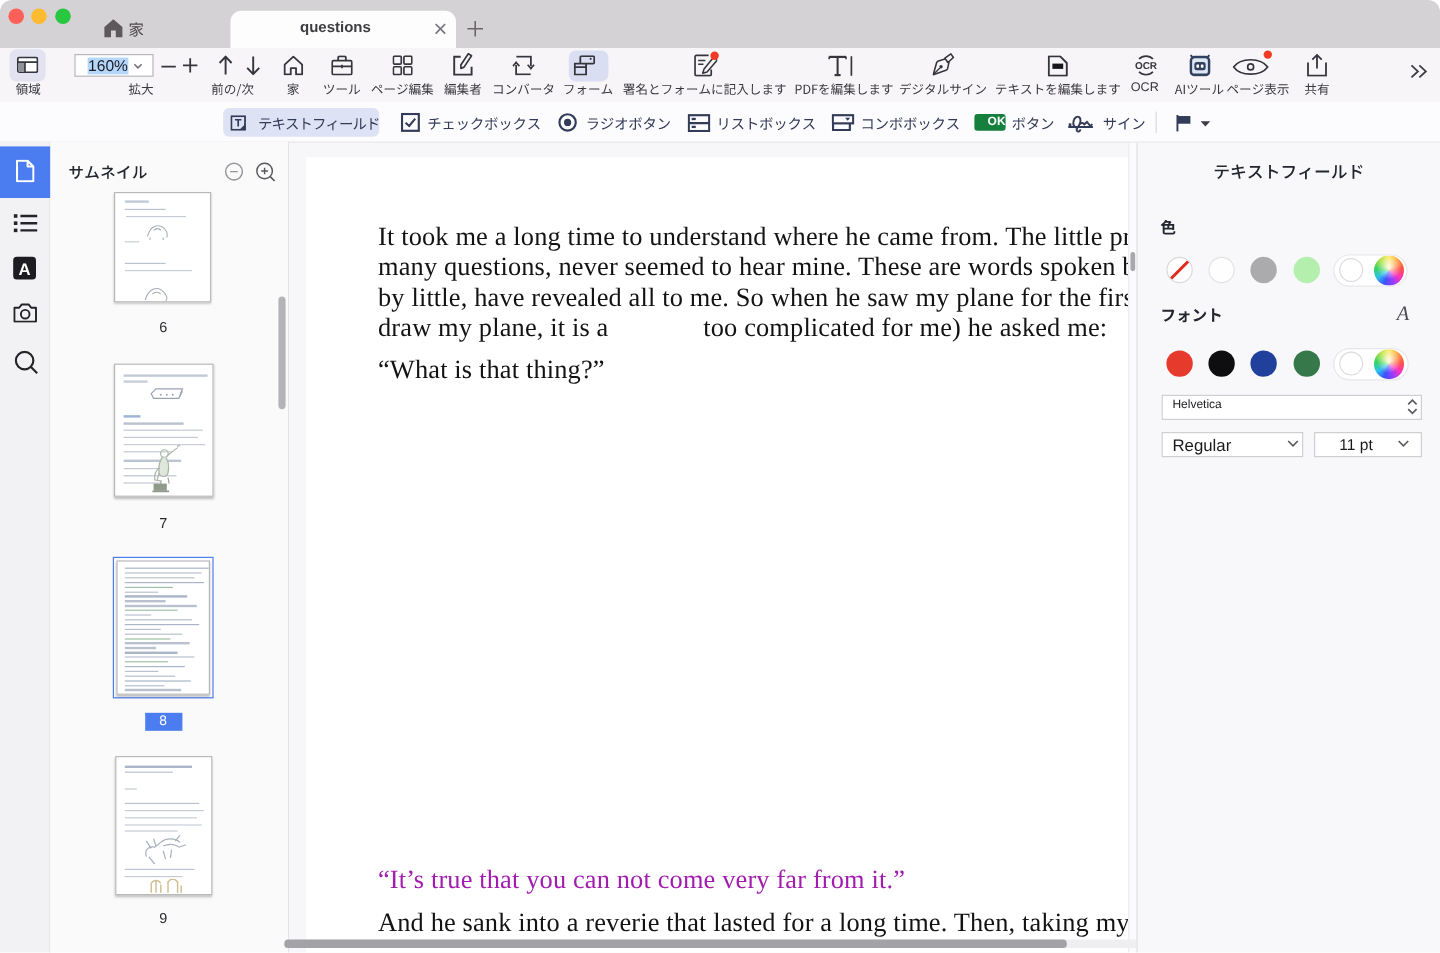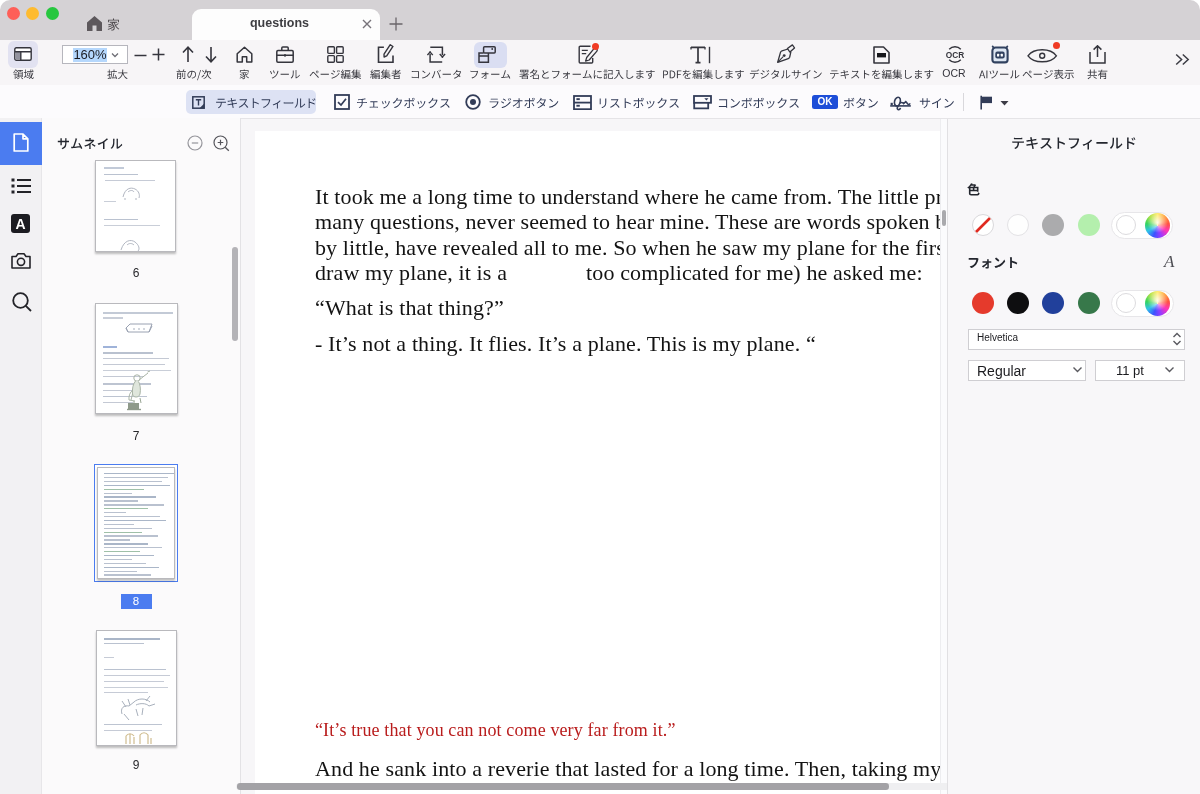--- a/index.html
+++ b/index.html
@@ -211,21 +211,21 @@
       <path d="M9.3 -9.1Q9.3 -8.9 9.3 -8.6Q9.3 -8.4 9.3 -8.1Q9.3 -7.8 9.3 -7.5Q9.3 -7.1 9.3 -6.7Q9.3 -6.3 9.3 -6.1Q9.3 -5.0 9.2 -4.3Q9.1 -3.5 9.0 -3.0Q8.8 -2.5 8.6 -2.1Q8.3 -1.6 8.0 -1.3Q7.6 -0.8 7.1 -0.5Q6.6 -0.1 6.1 0.1Q5.6 0.3 5.2 0.5L4.4 -0.3Q5.2 -0.5 5.9 -0.9Q6.7 -1.3 7.2 -1.9Q7.6 -2.3 7.8 -2.7Q8.0 -3.1 8.1 -3.6Q8.2 -4.0 8.2 -4.7Q8.2 -5.3 8.2 -6.2Q8.2 -6.4 8.2 -6.8Q8.2 -7.1 8.2 -7.5Q8.2 -7.9 8.2 -8.1Q8.2 -8.4 8.2 -8.6Q8.2 -8.9 8.2 -9.1ZM3.7 -9.0Q3.7 -8.8 3.7 -8.6Q3.7 -8.4 3.7 -8.1Q3.7 -8.1 3.7 -7.8Q3.7 -7.5 3.7 -7.1Q3.7 -6.7 3.7 -6.2Q3.7 -5.7 3.7 -5.3Q3.7 -4.9 3.7 -4.6Q3.7 -4.3 3.7 -4.1Q3.7 -3.9 3.7 -3.7Q3.7 -3.4 3.7 -3.2H2.6Q2.7 -3.4 2.7 -3.6Q2.7 -3.9 2.7 -4.1Q2.7 -4.3 2.7 -4.6Q2.7 -4.9 2.7 -5.3Q2.7 -5.7 2.7 -6.2Q2.7 -6.7 2.7 -7.1Q2.7 -7.5 2.7 -7.8Q2.7 -8.1 2.7 -8.1Q2.7 -8.3 2.7 -8.6Q2.7 -8.8 2.7 -9.0Z M21.4 -8.0Q21.4 -8.0 21.3 -7.8Q21.2 -7.6 21.2 -7.5Q20.9 -6.9 20.5 -6.2Q20.2 -5.5 19.7 -4.8Q19.3 -4.1 18.8 -3.5Q18.1 -2.8 17.3 -2.1Q16.5 -1.4 15.6 -0.8Q14.8 -0.2 13.8 0.3L13.0 -0.5Q14.0 -0.9 14.9 -1.5Q15.8 -2.1 16.6 -2.7Q17.4 -3.4 18.0 -4.1Q18.4 -4.6 18.8 -5.2Q19.2 -5.7 19.5 -6.3Q19.8 -7.0 20.0 -7.4Q19.9 -7.4 19.5 -7.4Q19.2 -7.4 18.7 -7.4Q18.2 -7.4 17.6 -7.4Q17.1 -7.4 16.6 -7.4Q16.1 -7.4 15.8 -7.4Q15.4 -7.4 15.3 -7.4Q15.1 -7.4 14.8 -7.4Q14.6 -7.4 14.4 -7.4Q14.2 -7.4 14.1 -7.4V-8.5Q14.2 -8.5 14.4 -8.4Q14.6 -8.4 14.9 -8.4Q15.1 -8.4 15.3 -8.4Q15.4 -8.4 15.8 -8.4Q16.1 -8.4 16.6 -8.4Q17.1 -8.4 17.6 -8.4Q18.2 -8.4 18.6 -8.4Q19.1 -8.4 19.5 -8.4Q19.8 -8.4 19.9 -8.4Q20.2 -8.4 20.5 -8.4Q20.7 -8.5 20.8 -8.5ZM18.9 -4.2Q19.4 -3.8 19.9 -3.3Q20.5 -2.8 21.0 -2.3Q21.5 -1.7 21.9 -1.3Q22.3 -0.8 22.6 -0.4L21.8 0.3Q21.4 -0.2 20.8 -0.9Q20.2 -1.6 19.5 -2.2Q18.9 -2.9 18.2 -3.5Z M27.7 -1.1Q27.7 -1.2 27.7 -1.7Q27.7 -2.2 27.7 -2.9Q27.7 -3.6 27.7 -4.4Q27.7 -5.2 27.7 -5.9Q27.7 -6.7 27.7 -7.2Q27.7 -7.8 27.7 -8.0Q27.7 -8.3 27.7 -8.7Q27.7 -9.0 27.7 -9.3H28.8Q28.8 -9.0 28.8 -8.7Q28.7 -8.3 28.7 -8.0Q28.7 -7.6 28.7 -6.9Q28.7 -6.3 28.7 -5.5Q28.7 -4.8 28.7 -4.1Q28.8 -3.3 28.8 -2.7Q28.8 -2.1 28.8 -1.6Q28.8 -1.2 28.8 -1.1Q28.8 -0.9 28.8 -0.6Q28.8 -0.4 28.8 -0.1Q28.8 0.2 28.8 0.4H27.7Q27.7 0.1 27.7 -0.3Q27.7 -0.7 27.7 -1.1ZM28.5 -6.1Q29.1 -6.0 29.8 -5.7Q30.6 -5.5 31.3 -5.2Q32.0 -4.9 32.7 -4.6Q33.4 -4.4 33.9 -4.1L33.5 -3.1Q32.9 -3.4 32.3 -3.7Q31.6 -3.9 31.0 -4.2Q30.3 -4.5 29.7 -4.7Q29.0 -4.9 28.5 -5.1Z M44.6 -9.5Q44.8 -9.2 45.1 -8.7Q45.4 -8.2 45.5 -7.9L44.9 -7.6Q44.7 -8.0 44.4 -8.4Q44.2 -8.9 43.9 -9.2ZM46.0 -9.8Q46.2 -9.6 46.3 -9.3Q46.5 -9.0 46.7 -8.7Q46.9 -8.5 47.0 -8.2L46.3 -7.9Q46.1 -8.3 45.9 -8.8Q45.6 -9.2 45.4 -9.6ZM42.1 -9.2Q42.0 -9.2 42.0 -9.0Q42.0 -8.9 42.0 -8.7Q42.0 -8.5 42.0 -8.4Q42.0 -8.1 42.0 -7.7Q42.0 -7.3 42.0 -6.9Q42.0 -6.5 42.0 -6.2Q42.0 -5.9 42.0 -5.5Q42.0 -5.0 42.0 -4.4Q42.0 -3.9 42.0 -3.3Q42.0 -2.7 42.0 -2.1Q42.0 -1.5 42.0 -1.1Q42.0 -0.7 42.0 -0.4Q42.0 0.0 41.7 0.3Q41.5 0.5 40.9 0.5Q40.7 0.5 40.4 0.5Q40.1 0.5 39.8 0.5Q39.5 0.4 39.2 0.4L39.2 -0.5Q39.6 -0.5 39.9 -0.4Q40.3 -0.4 40.5 -0.4Q40.8 -0.4 40.9 -0.5Q41.0 -0.6 41.0 -0.8Q41.0 -1.0 41.0 -1.4Q41.0 -1.8 41.0 -2.4Q41.0 -2.9 41.0 -3.5Q41.0 -4.1 41.0 -4.7Q41.0 -5.2 41.0 -5.6Q41.0 -6.0 41.0 -6.2Q41.0 -6.4 41.0 -6.8Q41.0 -7.2 41.0 -7.6Q41.0 -8.1 41.0 -8.4Q41.0 -8.6 41.0 -8.9Q41.0 -9.1 40.9 -9.2ZM36.7 -7.2Q36.9 -7.2 37.1 -7.2Q37.4 -7.2 37.7 -7.2Q37.8 -7.2 38.3 -7.2Q38.7 -7.2 39.3 -7.2Q40.0 -7.2 40.7 -7.2Q41.4 -7.2 42.1 -7.2Q42.9 -7.2 43.5 -7.2Q44.1 -7.2 44.6 -7.2Q45.0 -7.2 45.1 -7.2Q45.4 -7.2 45.6 -7.2Q45.9 -7.2 46.1 -7.2V-6.2Q45.9 -6.2 45.6 -6.2Q45.4 -6.3 45.2 -6.3Q45.0 -6.3 44.6 -6.3Q44.1 -6.3 43.5 -6.3Q42.9 -6.3 42.2 -6.3Q41.4 -6.3 40.7 -6.3Q40.0 -6.3 39.4 -6.3Q38.7 -6.3 38.3 -6.3Q37.8 -6.3 37.7 -6.3Q37.4 -6.3 37.2 -6.2Q36.9 -6.2 36.7 -6.2ZM39.4 -4.4Q39.2 -4.0 38.9 -3.6Q38.7 -3.1 38.3 -2.6Q38.0 -2.2 37.7 -1.8Q37.4 -1.4 37.1 -1.1L36.3 -1.7Q36.6 -1.9 36.9 -2.3Q37.2 -2.7 37.5 -3.2Q37.9 -3.6 38.1 -4.0Q38.4 -4.4 38.6 -4.8ZM44.4 -4.8Q44.7 -4.5 45.0 -4.1Q45.2 -3.7 45.5 -3.3Q45.8 -2.8 46.1 -2.4Q46.3 -2.0 46.5 -1.7L45.6 -1.2Q45.4 -1.5 45.2 -2.0Q45.0 -2.4 44.7 -2.8Q44.4 -3.3 44.1 -3.7Q43.8 -4.1 43.6 -4.4Z M53.2 -6.9Q53.3 -6.7 53.4 -6.4Q53.5 -6.0 53.7 -5.6Q53.8 -5.2 54.0 -4.9Q54.1 -4.5 54.1 -4.3L53.3 -4.0Q53.2 -4.2 53.1 -4.6Q53.0 -4.9 52.8 -5.3Q52.7 -5.7 52.5 -6.1Q52.4 -6.4 52.3 -6.6ZM57.5 -6.2Q57.5 -6.1 57.4 -5.9Q57.4 -5.8 57.4 -5.6Q57.1 -4.7 56.7 -3.7Q56.3 -2.8 55.7 -2.0Q54.8 -0.9 53.8 -0.2Q52.8 0.5 51.7 0.9L51.0 0.1Q51.6 -0.1 52.4 -0.5Q53.1 -0.8 53.7 -1.3Q54.4 -1.8 54.9 -2.5Q55.3 -3.0 55.6 -3.6Q56.0 -4.3 56.2 -5.1Q56.4 -5.8 56.5 -6.6ZM50.4 -6.3Q50.5 -6.1 50.7 -5.8Q50.8 -5.4 51.0 -5.0Q51.1 -4.6 51.3 -4.2Q51.4 -3.8 51.5 -3.6L50.6 -3.3Q50.5 -3.5 50.4 -3.9Q50.2 -4.3 50.1 -4.7Q49.9 -5.1 49.8 -5.5Q49.6 -5.8 49.5 -6.0Z M69.7 -7.5Q69.6 -7.4 69.6 -7.2Q69.5 -7.0 69.4 -6.9Q69.3 -6.3 69.0 -5.6Q68.7 -4.8 68.3 -4.1Q67.8 -3.4 67.3 -2.7Q66.5 -1.7 65.4 -0.9Q64.2 -0.1 62.5 0.5L61.7 -0.3Q62.8 -0.6 63.6 -1.0Q64.5 -1.5 65.2 -2.1Q65.9 -2.6 66.5 -3.3Q66.9 -3.8 67.3 -4.5Q67.7 -5.1 68.0 -5.8Q68.2 -6.5 68.4 -7.0H63.9L64.3 -7.9Q64.4 -7.9 64.8 -7.9Q65.2 -7.9 65.7 -7.9Q66.3 -7.9 66.8 -7.9Q67.3 -7.9 67.6 -7.9Q68.0 -7.9 68.1 -7.9Q68.4 -7.9 68.6 -7.9Q68.8 -7.9 68.9 -8.0ZM65.7 -9.3Q65.5 -9.1 65.4 -8.8Q65.3 -8.5 65.2 -8.4Q64.8 -7.7 64.3 -7.0Q63.7 -6.2 63.0 -5.4Q62.2 -4.7 61.3 -4.1L60.4 -4.7Q61.2 -5.1 61.8 -5.7Q62.4 -6.2 62.9 -6.8Q63.4 -7.3 63.7 -7.8Q64.0 -8.3 64.2 -8.7Q64.3 -8.9 64.4 -9.2Q64.5 -9.5 64.6 -9.7Z M80.7 -8.0Q80.6 -8.0 80.6 -7.8Q80.5 -7.6 80.4 -7.5Q80.2 -6.9 79.8 -6.2Q79.4 -5.5 79.0 -4.8Q78.5 -4.1 78.0 -3.5Q77.3 -2.8 76.6 -2.1Q75.8 -1.4 74.9 -0.8Q74.0 -0.2 73.1 0.3L72.3 -0.5Q73.3 -0.9 74.2 -1.5Q75.1 -2.1 75.8 -2.7Q76.6 -3.4 77.2 -4.1Q77.7 -4.6 78.1 -5.2Q78.5 -5.7 78.8 -6.3Q79.1 -7.0 79.2 -7.4Q79.1 -7.4 78.8 -7.4Q78.4 -7.4 77.9 -7.4Q77.4 -7.4 76.9 -7.4Q76.4 -7.4 75.9 -7.4Q75.4 -7.4 75.0 -7.4Q74.7 -7.4 74.6 -7.4Q74.3 -7.4 74.1 -7.4Q73.8 -7.4 73.6 -7.4Q73.4 -7.4 73.3 -7.4V-8.5Q73.4 -8.5 73.7 -8.4Q73.9 -8.4 74.1 -8.4Q74.4 -8.4 74.6 -8.4Q74.7 -8.4 75.0 -8.4Q75.4 -8.4 75.9 -8.4Q76.4 -8.4 76.9 -8.4Q77.4 -8.4 77.9 -8.4Q78.4 -8.4 78.7 -8.4Q79.1 -8.4 79.2 -8.4Q79.5 -8.4 79.7 -8.4Q80.0 -8.5 80.1 -8.5ZM78.2 -4.2Q78.7 -3.8 79.2 -3.3Q79.7 -2.8 80.2 -2.3Q80.7 -1.7 81.1 -1.3Q81.6 -0.8 81.9 -0.4L81.1 0.3Q80.6 -0.2 80.0 -0.9Q79.4 -1.6 78.8 -2.2Q78.1 -2.9 77.5 -3.5Z" transform="translate(0,10.56)" fill="#323c58"></path>
     </svg>
 <svg class="abs" style="left:693px;top:95px" width="19" height="15" viewBox="0 0 19 15">
       <rect x="1" y="1" width="17" height="6.8" fill="none" stroke="#323c58" stroke-width="1.8"></rect>
       <path d="M15.2 7.8 V13.3 H1.2 V7.8" fill="none" stroke="#323c58" stroke-width="1.8"></path>
       <path d="M11.3 3.2 L15.5 3.2 L13.4 5.6 Z" fill="#323c58"></path>
     </svg>
 <svg style="position:absolute;left:717.0px;top:96.5px;overflow:visible" width="84" height="17" viewBox="0 0 84 17">
       <path d="M2.1 -8.2Q2.4 -8.2 2.7 -8.2Q3.1 -8.2 3.4 -8.2H9.3Q9.5 -8.2 9.8 -8.2Q10.0 -8.2 10.2 -8.2Q10.2 -8.0 10.2 -7.7Q10.1 -7.5 10.1 -7.3V-1.1Q10.1 -0.7 10.2 -0.4Q10.2 -0.0 10.2 0.1H9.1Q9.1 -0.0 9.1 -0.3Q9.1 -0.6 9.1 -1.0V-7.2H3.4Q3.0 -7.2 2.7 -7.2Q2.3 -7.2 2.1 -7.2ZM1.9 -1.6Q2.1 -1.6 2.5 -1.6Q2.9 -1.5 3.2 -1.5H9.7V-0.6H3.3Q2.9 -0.6 2.5 -0.5Q2.2 -0.5 1.9 -0.5Z M14.6 -8.8Q14.9 -8.6 15.3 -8.3Q15.7 -7.9 16.2 -7.6Q16.6 -7.2 17.0 -6.9Q17.4 -6.6 17.6 -6.3L16.9 -5.6Q16.7 -5.8 16.3 -6.1Q15.9 -6.5 15.5 -6.8Q15.1 -7.2 14.6 -7.5Q14.2 -7.8 13.9 -8.1ZM13.5 -0.8Q14.6 -0.9 15.5 -1.2Q16.3 -1.5 17.1 -1.8Q17.8 -2.2 18.3 -2.5Q19.3 -3.1 20.0 -3.8Q20.8 -4.6 21.4 -5.4Q22.0 -6.2 22.3 -6.9L22.9 -5.9Q22.5 -5.2 21.9 -4.4Q21.3 -3.6 20.6 -2.9Q19.8 -2.2 18.9 -1.6Q18.3 -1.3 17.6 -0.9Q16.9 -0.5 16.0 -0.2Q15.2 0.0 14.2 0.2Z M32.7 -9.5Q32.9 -9.2 33.2 -8.7Q33.5 -8.2 33.7 -7.9L33.0 -7.6Q32.9 -8.0 32.6 -8.4Q32.3 -8.9 32.1 -9.2ZM34.1 -9.8Q34.3 -9.6 34.5 -9.3Q34.7 -9.0 34.8 -8.7Q35.0 -8.5 35.1 -8.2L34.5 -7.9Q34.3 -8.3 34.0 -8.8Q33.8 -9.2 33.5 -9.6ZM30.2 -9.2Q30.2 -9.2 30.2 -9.0Q30.2 -8.9 30.1 -8.7Q30.1 -8.5 30.1 -8.4Q30.1 -8.1 30.1 -7.7Q30.1 -7.3 30.1 -6.9Q30.1 -6.5 30.1 -6.2Q30.1 -5.9 30.1 -5.5Q30.1 -5.0 30.1 -4.4Q30.1 -3.9 30.1 -3.3Q30.1 -2.7 30.1 -2.1Q30.1 -1.5 30.1 -1.1Q30.1 -0.7 30.1 -0.4Q30.1 0.0 29.9 0.3Q29.6 0.5 29.1 0.5Q28.8 0.5 28.5 0.5Q28.2 0.5 27.9 0.5Q27.6 0.4 27.4 0.4L27.3 -0.5Q27.7 -0.5 28.1 -0.4Q28.5 -0.4 28.7 -0.4Q28.9 -0.4 29.0 -0.5Q29.2 -0.6 29.2 -0.8Q29.2 -1.0 29.2 -1.4Q29.2 -1.8 29.2 -2.4Q29.2 -2.9 29.2 -3.5Q29.2 -4.1 29.2 -4.7Q29.2 -5.2 29.2 -5.6Q29.2 -6.0 29.2 -6.2Q29.2 -6.4 29.2 -6.8Q29.2 -7.2 29.2 -7.6Q29.2 -8.1 29.2 -8.4Q29.2 -8.6 29.1 -8.9Q29.1 -9.1 29.1 -9.2ZM24.8 -7.2Q25.1 -7.2 25.3 -7.2Q25.5 -7.2 25.8 -7.2Q26.0 -7.2 26.4 -7.2Q26.9 -7.2 27.5 -7.2Q28.1 -7.2 28.8 -7.2Q29.6 -7.2 30.3 -7.2Q31.0 -7.2 31.6 -7.2Q32.3 -7.2 32.7 -7.2Q33.1 -7.2 33.3 -7.2Q33.5 -7.2 33.8 -7.2Q34.1 -7.2 34.3 -7.2V-6.2Q34.0 -6.2 33.8 -6.2Q33.5 -6.3 33.3 -6.3Q33.2 -6.3 32.7 -6.3Q32.3 -6.3 31.7 -6.3Q31.0 -6.3 30.3 -6.3Q29.6 -6.3 28.9 -6.3Q28.1 -6.3 27.5 -6.3Q26.9 -6.3 26.4 -6.3Q26.0 -6.3 25.8 -6.3Q25.6 -6.3 25.3 -6.2Q25.0 -6.2 24.8 -6.2ZM27.6 -4.4Q27.4 -4.0 27.1 -3.6Q26.8 -3.1 26.5 -2.6Q26.1 -2.2 25.8 -1.8Q25.5 -1.4 25.3 -1.1L24.4 -1.7Q24.7 -1.9 25.1 -2.3Q25.4 -2.7 25.7 -3.2Q26.0 -3.6 26.3 -4.0Q26.5 -4.4 26.7 -4.8ZM32.6 -4.8Q32.8 -4.5 33.1 -4.1Q33.4 -3.7 33.7 -3.3Q34.0 -2.8 34.2 -2.4Q34.5 -2.0 34.7 -1.7L33.8 -1.2Q33.6 -1.5 33.3 -2.0Q33.1 -2.4 32.8 -2.8Q32.6 -3.3 32.3 -3.7Q32.0 -4.1 31.8 -4.4Z M44.6 -9.5Q44.8 -9.2 45.1 -8.7Q45.4 -8.2 45.5 -7.9L44.9 -7.6Q44.7 -8.0 44.4 -8.4Q44.2 -8.9 43.9 -9.2ZM46.0 -9.8Q46.2 -9.6 46.3 -9.3Q46.5 -9.0 46.7 -8.7Q46.9 -8.5 47.0 -8.2L46.3 -7.9Q46.1 -8.3 45.9 -8.8Q45.6 -9.2 45.4 -9.6ZM42.1 -9.2Q42.0 -9.2 42.0 -9.0Q42.0 -8.9 42.0 -8.7Q42.0 -8.5 42.0 -8.4Q42.0 -8.1 42.0 -7.7Q42.0 -7.3 42.0 -6.9Q42.0 -6.5 42.0 -6.2Q42.0 -5.9 42.0 -5.5Q42.0 -5.0 42.0 -4.4Q42.0 -3.9 42.0 -3.3Q42.0 -2.7 42.0 -2.1Q42.0 -1.5 42.0 -1.1Q42.0 -0.7 42.0 -0.4Q42.0 0.0 41.7 0.3Q41.5 0.5 40.9 0.5Q40.7 0.5 40.4 0.5Q40.1 0.5 39.8 0.5Q39.5 0.4 39.2 0.4L39.2 -0.5Q39.6 -0.5 39.9 -0.4Q40.3 -0.4 40.5 -0.4Q40.8 -0.4 40.9 -0.5Q41.0 -0.6 41.0 -0.8Q41.0 -1.0 41.0 -1.4Q41.0 -1.8 41.0 -2.4Q41.0 -2.9 41.0 -3.5Q41.0 -4.1 41.0 -4.7Q41.0 -5.2 41.0 -5.6Q41.0 -6.0 41.0 -6.2Q41.0 -6.4 41.0 -6.8Q41.0 -7.2 41.0 -7.6Q41.0 -8.1 41.0 -8.4Q41.0 -8.6 41.0 -8.9Q41.0 -9.1 40.9 -9.2ZM36.7 -7.2Q36.9 -7.2 37.1 -7.2Q37.4 -7.2 37.7 -7.2Q37.8 -7.2 38.3 -7.2Q38.7 -7.2 39.3 -7.2Q40.0 -7.2 40.7 -7.2Q41.4 -7.2 42.1 -7.2Q42.9 -7.2 43.5 -7.2Q44.1 -7.2 44.6 -7.2Q45.0 -7.2 45.1 -7.2Q45.4 -7.2 45.6 -7.2Q45.9 -7.2 46.1 -7.2V-6.2Q45.9 -6.2 45.6 -6.2Q45.4 -6.3 45.2 -6.3Q45.0 -6.3 44.6 -6.3Q44.1 -6.3 43.5 -6.3Q42.9 -6.3 42.2 -6.3Q41.4 -6.3 40.7 -6.3Q40.0 -6.3 39.4 -6.3Q38.7 -6.3 38.3 -6.3Q37.8 -6.3 37.7 -6.3Q37.4 -6.3 37.2 -6.2Q36.9 -6.2 36.7 -6.2ZM39.4 -4.4Q39.2 -4.0 38.9 -3.6Q38.7 -3.1 38.3 -2.6Q38.0 -2.2 37.7 -1.8Q37.4 -1.4 37.1 -1.1L36.3 -1.7Q36.6 -1.9 36.9 -2.3Q37.2 -2.7 37.5 -3.2Q37.9 -3.6 38.1 -4.0Q38.4 -4.4 38.6 -4.8ZM44.4 -4.8Q44.7 -4.5 45.0 -4.1Q45.2 -3.7 45.5 -3.3Q45.8 -2.8 46.1 -2.4Q46.3 -2.0 46.5 -1.7L45.6 -1.2Q45.4 -1.5 45.2 -2.0Q45.0 -2.4 44.7 -2.8Q44.4 -3.3 44.1 -3.7Q43.8 -4.1 43.6 -4.4Z M53.2 -6.9Q53.3 -6.7 53.4 -6.4Q53.5 -6.0 53.7 -5.6Q53.8 -5.2 54.0 -4.9Q54.1 -4.5 54.1 -4.3L53.3 -4.0Q53.2 -4.2 53.1 -4.6Q53.0 -4.9 52.8 -5.3Q52.7 -5.7 52.5 -6.1Q52.4 -6.4 52.3 -6.6ZM57.5 -6.2Q57.5 -6.1 57.4 -5.9Q57.4 -5.8 57.4 -5.6Q57.1 -4.7 56.7 -3.7Q56.3 -2.8 55.7 -2.0Q54.8 -0.9 53.8 -0.2Q52.8 0.5 51.7 0.9L51.0 0.1Q51.6 -0.1 52.4 -0.5Q53.1 -0.8 53.7 -1.3Q54.4 -1.8 54.9 -2.5Q55.3 -3.0 55.6 -3.6Q56.0 -4.3 56.2 -5.1Q56.4 -5.8 56.5 -6.6ZM50.4 -6.3Q50.5 -6.1 50.7 -5.8Q50.8 -5.4 51.0 -5.0Q51.1 -4.6 51.3 -4.2Q51.4 -3.8 51.5 -3.6L50.6 -3.3Q50.5 -3.5 50.4 -3.9Q50.2 -4.3 50.1 -4.7Q49.9 -5.1 49.8 -5.5Q49.6 -5.8 49.5 -6.0Z M69.7 -7.5Q69.6 -7.4 69.6 -7.2Q69.5 -7.0 69.4 -6.9Q69.3 -6.3 69.0 -5.6Q68.7 -4.8 68.3 -4.1Q67.8 -3.4 67.3 -2.7Q66.5 -1.7 65.4 -0.9Q64.2 -0.1 62.5 0.5L61.7 -0.3Q62.8 -0.6 63.6 -1.0Q64.5 -1.5 65.2 -2.1Q65.9 -2.6 66.5 -3.3Q66.9 -3.8 67.3 -4.5Q67.7 -5.1 68.0 -5.8Q68.2 -6.5 68.4 -7.0H63.9L64.3 -7.9Q64.4 -7.9 64.8 -7.9Q65.2 -7.9 65.7 -7.9Q66.3 -7.9 66.8 -7.9Q67.3 -7.9 67.6 -7.9Q68.0 -7.9 68.1 -7.9Q68.4 -7.9 68.6 -7.9Q68.8 -7.9 68.9 -8.0ZM65.7 -9.3Q65.5 -9.1 65.4 -8.8Q65.3 -8.5 65.2 -8.4Q64.8 -7.7 64.3 -7.0Q63.7 -6.2 63.0 -5.4Q62.2 -4.7 61.3 -4.1L60.4 -4.7Q61.2 -5.1 61.8 -5.7Q62.4 -6.2 62.9 -6.8Q63.4 -7.3 63.7 -7.8Q64.0 -8.3 64.2 -8.7Q64.3 -8.9 64.4 -9.2Q64.5 -9.5 64.6 -9.7Z M80.7 -8.0Q80.6 -8.0 80.6 -7.8Q80.5 -7.6 80.4 -7.5Q80.2 -6.9 79.8 -6.2Q79.4 -5.5 79.0 -4.8Q78.5 -4.1 78.0 -3.5Q77.3 -2.8 76.6 -2.1Q75.8 -1.4 74.9 -0.8Q74.0 -0.2 73.1 0.3L72.3 -0.5Q73.3 -0.9 74.2 -1.5Q75.1 -2.1 75.8 -2.7Q76.6 -3.4 77.2 -4.1Q77.7 -4.6 78.1 -5.2Q78.5 -5.7 78.8 -6.3Q79.1 -7.0 79.2 -7.4Q79.1 -7.4 78.8 -7.4Q78.4 -7.4 77.9 -7.4Q77.4 -7.4 76.9 -7.4Q76.4 -7.4 75.9 -7.4Q75.4 -7.4 75.0 -7.4Q74.7 -7.4 74.6 -7.4Q74.3 -7.4 74.1 -7.4Q73.8 -7.4 73.6 -7.4Q73.4 -7.4 73.3 -7.4V-8.5Q73.4 -8.5 73.7 -8.4Q73.9 -8.4 74.1 -8.4Q74.4 -8.4 74.6 -8.4Q74.7 -8.4 75.0 -8.4Q75.4 -8.4 75.9 -8.4Q76.4 -8.4 76.9 -8.4Q77.4 -8.4 77.9 -8.4Q78.4 -8.4 78.7 -8.4Q79.1 -8.4 79.2 -8.4Q79.5 -8.4 79.7 -8.4Q80.0 -8.5 80.1 -8.5ZM78.2 -4.2Q78.7 -3.8 79.2 -3.3Q79.7 -2.8 80.2 -2.3Q80.7 -1.7 81.1 -1.3Q81.6 -0.8 81.9 -0.4L81.1 0.3Q80.6 -0.2 80.0 -0.9Q79.4 -1.6 78.8 -2.2Q78.1 -2.9 77.5 -3.5Z" transform="translate(0,10.56)" fill="#323c58"></path>
     </svg>
-<div class="abs" style="left:812px;top:95px;width:26px;height:14px;background:#1d4ed8;border-radius:2.5px;color:#fff;font-size:10px;font-weight:700;text-align:center;line-height:14px;">OK</div>
+<div class="abs" style="left:812px;top:95px;width:26px;height:14px;background:#15803d;border-radius:2.5px;color:#fff;font-size:10px;font-weight:700;text-align:right;line-height:14px;">OK</div>
 <svg style="position:absolute;left:843.0px;top:96.5px;overflow:visible" width="37" height="17" viewBox="0 0 37 17">
       <path d="M9.0 -9.5Q9.2 -9.2 9.5 -8.7Q9.8 -8.2 10.0 -7.9L9.3 -7.6Q9.2 -8.0 8.9 -8.4Q8.6 -8.9 8.4 -9.2ZM10.4 -9.8Q10.6 -9.6 10.8 -9.3Q11.0 -9.0 11.1 -8.7Q11.3 -8.5 11.4 -8.2L10.8 -7.9Q10.6 -8.3 10.3 -8.8Q10.1 -9.2 9.8 -9.6ZM6.5 -9.2Q6.5 -9.2 6.5 -9.0Q6.5 -8.9 6.4 -8.7Q6.4 -8.5 6.4 -8.4Q6.4 -8.1 6.4 -7.7Q6.4 -7.3 6.4 -6.9Q6.4 -6.5 6.4 -6.2Q6.4 -5.9 6.4 -5.5Q6.4 -5.0 6.4 -4.4Q6.4 -3.9 6.4 -3.3Q6.4 -2.7 6.4 -2.1Q6.4 -1.5 6.4 -1.1Q6.4 -0.7 6.4 -0.4Q6.4 0.0 6.2 0.3Q5.9 0.5 5.4 0.5Q5.1 0.5 4.8 0.5Q4.5 0.5 4.2 0.5Q3.9 0.4 3.7 0.4L3.6 -0.5Q4.0 -0.5 4.4 -0.4Q4.8 -0.4 5.0 -0.4Q5.2 -0.4 5.3 -0.5Q5.5 -0.6 5.5 -0.8Q5.5 -1.0 5.5 -1.4Q5.5 -1.8 5.5 -2.4Q5.5 -2.9 5.5 -3.5Q5.5 -4.1 5.5 -4.7Q5.5 -5.2 5.5 -5.6Q5.5 -6.0 5.5 -6.2Q5.5 -6.4 5.5 -6.8Q5.5 -7.2 5.5 -7.6Q5.5 -8.1 5.5 -8.4Q5.5 -8.6 5.4 -8.9Q5.4 -9.1 5.4 -9.2ZM1.1 -7.2Q1.4 -7.2 1.6 -7.2Q1.8 -7.2 2.1 -7.2Q2.3 -7.2 2.7 -7.2Q3.2 -7.2 3.8 -7.2Q4.4 -7.2 5.1 -7.2Q5.9 -7.2 6.6 -7.2Q7.3 -7.2 7.9 -7.2Q8.6 -7.2 9.0 -7.2Q9.4 -7.2 9.6 -7.2Q9.8 -7.2 10.1 -7.2Q10.4 -7.2 10.6 -7.2V-6.2Q10.3 -6.2 10.1 -6.2Q9.8 -6.3 9.6 -6.3Q9.5 -6.3 9.0 -6.3Q8.6 -6.3 8.0 -6.3Q7.3 -6.3 6.6 -6.3Q5.9 -6.3 5.2 -6.3Q4.4 -6.3 3.8 -6.3Q3.2 -6.3 2.7 -6.3Q2.3 -6.3 2.1 -6.3Q1.9 -6.3 1.6 -6.2Q1.3 -6.2 1.1 -6.2ZM3.9 -4.4Q3.7 -4.0 3.4 -3.6Q3.1 -3.1 2.8 -2.6Q2.4 -2.2 2.1 -1.8Q1.8 -1.4 1.6 -1.1L0.7 -1.7Q1.0 -1.9 1.4 -2.3Q1.7 -2.7 2.0 -3.2Q2.3 -3.6 2.6 -4.0Q2.8 -4.4 3.0 -4.8ZM8.9 -4.8Q9.1 -4.5 9.4 -4.1Q9.7 -3.7 10.0 -3.3Q10.3 -2.8 10.5 -2.4Q10.8 -2.0 11.0 -1.7L10.1 -1.2Q9.9 -1.5 9.6 -2.0Q9.4 -2.4 9.1 -2.8Q8.9 -3.3 8.6 -3.7Q8.3 -4.1 8.1 -4.4Z M16.8 -5.5Q17.4 -5.2 18.0 -4.8Q18.7 -4.3 19.3 -3.9Q19.9 -3.5 20.5 -3.0Q21.1 -2.6 21.5 -2.3L20.8 -1.4Q20.4 -1.8 19.8 -2.3Q19.3 -2.7 18.6 -3.2Q18.0 -3.6 17.4 -4.1Q16.7 -4.5 16.2 -4.8ZM22.3 -7.7Q22.2 -7.6 22.2 -7.4Q22.1 -7.2 22.0 -7.0Q21.9 -6.4 21.6 -5.7Q21.3 -5.0 20.8 -4.3Q20.4 -3.6 19.9 -2.9Q19.1 -1.9 17.9 -1.0Q16.6 -0.1 14.9 0.5L14.1 -0.2Q15.2 -0.6 16.1 -1.1Q17.0 -1.6 17.8 -2.2Q18.5 -2.8 19.0 -3.5Q19.5 -4.0 19.9 -4.7Q20.3 -5.3 20.6 -6.0Q20.9 -6.6 21.0 -7.2H16.5L16.9 -8.1H20.7Q21.0 -8.1 21.2 -8.1Q21.4 -8.1 21.5 -8.2ZM18.3 -9.4Q18.1 -9.2 18.0 -8.9Q17.8 -8.6 17.7 -8.5Q17.4 -7.8 16.8 -7.0Q16.2 -6.3 15.5 -5.5Q14.7 -4.7 13.8 -4.0L13.0 -4.6Q14.0 -5.3 14.7 -6.0Q15.5 -6.8 16.0 -7.5Q16.5 -8.3 16.8 -8.8Q16.9 -9.0 17.0 -9.3Q17.1 -9.5 17.2 -9.8Z M26.4 -8.8Q26.7 -8.6 27.2 -8.3Q27.6 -7.9 28.0 -7.6Q28.5 -7.2 28.8 -6.9Q29.2 -6.6 29.5 -6.3L28.7 -5.6Q28.5 -5.8 28.1 -6.1Q27.8 -6.5 27.3 -6.8Q26.9 -7.2 26.5 -7.5Q26.1 -7.8 25.7 -8.1ZM25.4 -0.8Q26.4 -0.9 27.3 -1.2Q28.2 -1.5 28.9 -1.8Q29.6 -2.2 30.2 -2.5Q31.1 -3.1 31.9 -3.8Q32.7 -4.6 33.3 -5.4Q33.9 -6.2 34.2 -6.9L34.8 -5.9Q34.4 -5.2 33.8 -4.4Q33.2 -3.6 32.4 -2.9Q31.7 -2.2 30.7 -1.6Q30.1 -1.3 29.4 -0.9Q28.7 -0.5 27.9 -0.2Q27.0 0.0 26.0 0.2Z" transform="translate(0,10.56)" fill="#323c58"></path>
     </svg>
 <svg class="abs" style="left:889px;top:94px" width="23" height="18" viewBox="0 0 23 18">
       <rect x="1.6" y="8.8" width="2.2" height="2.2" fill="#323c58"></rect>
       <path d="M8.3 12.2 C5.9 12.2 5.0 9.6 5.6 7.0 C6.2 4.2 8.6 2.4 10.3 3.6 C12.0 4.8 11.7 8.6 9.9 10.9 C8.6 12.5 7.6 13.9 8.5 15.1 C9.4 16.2 11.2 15.4 11.4 13.8" fill="none" stroke="#323c58" stroke-width="1.6"></path>
       <path d="M10.8 9.2 C12.2 8.0 13.6 8.4 14.6 9.6 L16.8 7.6 L18.8 10.0 C19.6 10.9 20.6 10.4 21.2 9.4" fill="none" stroke="#323c58" stroke-width="1.6"></path>
       <path d="M1.2 11.9 H21.8" stroke="#323c58" stroke-width="1.6"></path>
     </svg>
 <svg style="position:absolute;left:919.0px;top:96.5px;overflow:visible" width="37" height="17" viewBox="0 0 37 17">
@@ -372,22 +372,21 @@
 <div class="abs" style="left:116px;top:758px;width:40px;text-align:center;font-size:12px;color:#28282c;">9</div>
 <div class="abs" style="left:232px;top:247px;width:6px;height:94px;background:#b4b3b7;border-radius:3px;"></div>
 <div class="abs" style="left:241px;top:119px;width:699px;height:675px;background:#f7f6f8;"></div>
 <div class="abs" style="left:255px;top:131px;width:685px;height:663px;background:#fff;"></div>
 <div class="abs" style="left:255px;top:131px;width:685px;height:663px;overflow:hidden;">
       <div class="abs" style="left:60px;top:52.9px;font-family:'Liberation Serif',serif;font-size:22px;letter-spacing:0.12px;color:#131313;white-space:nowrap;">It took me a long time to understand where he came from. The little prince, who asked me</div>
       <div class="abs" style="left:60px;top:78.3px;font-family:'Liberation Serif',serif;font-size:22px;letter-spacing:0.12px;color:#131313;white-space:nowrap;">many questions, never seemed to hear mine. These are words spoken by chance which, little</div>
       <div class="abs" style="left:60px;top:103.7px;font-family:'Liberation Serif',serif;font-size:22px;letter-spacing:0.12px;color:#131313;white-space:nowrap;">by little, have revealed all to me. So when he saw my plane for the first time (I will not</div>
       <div class="abs" style="left:60px;top:164px;font-family:'Liberation Serif',serif;font-size:22px;letter-spacing:0.12px;color:#131313;white-space:nowrap;">“What is that thing?”</div>
       <div class="abs" style="left:60px;top:129.1px;font-family:'Liberation Serif',serif;font-size:22px;letter-spacing:0.12px;color:#131313;white-space:nowrap;">draw my plane, it is a<span style="display:inline-block;width:79px;"></span>too complicated for me) he asked me:</div>
-      <div class="abs" style="left:60px;top:199.9px;font-family:'Liberation Serif',serif;font-size:22px;letter-spacing:0.12px;color:#131313;white-space:nowrap;">- It’s not a thing. It flies. It’s a plane. This is my plane. “</div>
-      <div class="abs" style="left:60px;top:589.4px;font-family:'Liberation Serif',serif;font-size:18px;letter-spacing:0.12px;color:#b91c1c;white-space:nowrap;">“It’s true that you can not come very far from it.”</div>
+      <div class="abs" style="left:60px;top:589.4px;font-family:'Liberation Serif',serif;font-size:22px;letter-spacing:0.12px;color:#a21caf;white-space:nowrap;">“It’s true that you can not come very far from it.”</div>
       <div class="abs" style="left:60px;top:625.4px;font-family:'Liberation Serif',serif;font-size:22px;letter-spacing:0.12px;color:#131313;white-space:nowrap;">And he sank into a reverie that lasted for a long time. Then, taking my plane out of his</div>
     </div>
 <div class="abs" style="left:940px;top:119px;width:7px;height:675px;background:#fbfbfd;border-left:1px solid #ededf0;box-sizing:border-box;"></div>
 <div class="abs" style="left:941.5px;top:210px;width:4.5px;height:16px;background:#a9a9ad;border-radius:2.2px;"></div>
 <div class="abs" style="left:236px;top:782.5px;width:924px;height:7.5px;background:#efeff1;border-radius:4px;"></div>
 <div class="abs" style="left:237px;top:783px;width:652px;height:6.5px;background:#a3a2a6;border-radius:3.2px;"></div>
 <div class="abs" style="left:947px;top:119px;width:253px;height:675px;background:#f8f7f9;border-left:1px solid #e1e0e3;box-sizing:border-box;"></div>
 <svg style="position:absolute;left:1011.0px;top:136.0px;overflow:visible" width="128" height="19" viewBox="0 0 128 19">
       <path d="M2.9 -10.5Q3.2 -10.5 3.6 -10.5Q4.0 -10.4 4.3 -10.4Q4.5 -10.4 5.1 -10.4Q5.7 -10.4 6.4 -10.4Q7.1 -10.4 7.9 -10.4Q8.6 -10.4 9.1 -10.4Q9.7 -10.4 9.9 -10.4Q10.3 -10.4 10.6 -10.5Q11.0 -10.5 11.3 -10.5V-9.1Q11.0 -9.1 10.6 -9.1Q10.3 -9.1 9.9 -9.1Q9.7 -9.1 9.1 -9.1Q8.6 -9.1 7.9 -9.1Q7.1 -9.1 6.4 -9.1Q5.7 -9.1 5.1 -9.1Q4.6 -9.1 4.3 -9.1Q4.0 -9.1 3.6 -9.1Q3.2 -9.1 2.9 -9.1ZM1.3 -7.0Q1.6 -6.9 1.9 -6.9Q2.2 -6.9 2.5 -6.9Q2.7 -6.9 3.3 -6.9Q3.8 -6.9 4.6 -6.9Q5.4 -6.9 6.3 -6.9Q7.1 -6.9 8.0 -6.9Q8.9 -6.9 9.7 -6.9Q10.5 -6.9 11.0 -6.9Q11.5 -6.9 11.7 -6.9Q11.9 -6.9 12.3 -6.9Q12.6 -6.9 12.9 -7.0V-5.5Q12.6 -5.6 12.3 -5.6Q12.0 -5.6 11.7 -5.6Q11.5 -5.6 11.0 -5.6Q10.5 -5.6 9.7 -5.6Q8.9 -5.6 8.0 -5.6Q7.1 -5.6 6.3 -5.6Q5.4 -5.6 4.6 -5.6Q3.8 -5.6 3.3 -5.6Q2.7 -5.6 2.5 -5.6Q2.2 -5.6 1.9 -5.6Q1.6 -5.6 1.3 -5.5ZM8.1 -6.2Q8.1 -4.9 7.9 -3.8Q7.7 -2.7 7.2 -1.8Q7.0 -1.4 6.6 -0.9Q6.1 -0.4 5.6 0.0Q5.1 0.5 4.5 0.8L3.2 -0.2Q3.9 -0.5 4.6 -1.1Q5.3 -1.6 5.8 -2.3Q6.3 -3.1 6.4 -4.1Q6.6 -5.1 6.6 -6.2Z M19.3 -9.9Q19.3 -10.2 19.2 -10.5Q19.1 -10.7 19.0 -10.9L20.6 -11.2Q20.6 -11.0 20.7 -10.7Q20.7 -10.4 20.8 -10.2Q20.8 -10.0 20.9 -9.5Q21.0 -9.0 21.1 -8.2Q21.3 -7.5 21.4 -6.6Q21.6 -5.7 21.8 -4.8Q22.0 -3.9 22.1 -3.1Q22.3 -2.3 22.4 -1.7Q22.5 -1.1 22.6 -0.9Q22.6 -0.6 22.7 -0.2Q22.8 0.1 22.9 0.4L21.3 0.7Q21.3 0.4 21.2 0.0Q21.2 -0.3 21.1 -0.6Q21.1 -0.8 21.0 -1.4Q20.9 -2.0 20.7 -2.8Q20.6 -3.6 20.4 -4.4Q20.2 -5.3 20.0 -6.2Q19.9 -7.1 19.7 -7.9Q19.6 -8.7 19.5 -9.2Q19.4 -9.7 19.3 -9.9ZM15.4 -8.0Q15.7 -8.0 16.0 -8.1Q16.3 -8.1 16.6 -8.1Q17.0 -8.2 17.5 -8.2Q18.1 -8.3 18.8 -8.4Q19.5 -8.5 20.3 -8.7Q21.1 -8.8 21.8 -8.9Q22.6 -9.0 23.1 -9.1Q23.7 -9.2 24.0 -9.3Q24.4 -9.3 24.7 -9.4Q25.0 -9.5 25.2 -9.5L25.5 -8.1Q25.3 -8.1 24.9 -8.0Q24.6 -8.0 24.3 -7.9Q24.0 -7.9 23.4 -7.8Q22.7 -7.7 22.0 -7.6Q21.3 -7.4 20.5 -7.3Q19.7 -7.2 19.0 -7.1Q18.3 -7.0 17.8 -6.9Q17.2 -6.8 16.9 -6.7Q16.6 -6.7 16.3 -6.6Q16.1 -6.6 15.7 -6.5ZM15.4 -4.0Q15.7 -4.0 16.1 -4.0Q16.4 -4.0 16.7 -4.1Q17.1 -4.1 17.7 -4.2Q18.4 -4.3 19.2 -4.5Q20.0 -4.6 20.8 -4.7Q21.7 -4.9 22.5 -5.0Q23.3 -5.1 24.0 -5.3Q24.6 -5.4 25.0 -5.4Q25.5 -5.5 25.8 -5.6Q26.1 -5.7 26.4 -5.7L26.7 -4.3Q26.4 -4.3 26.1 -4.2Q25.7 -4.2 25.3 -4.1Q24.8 -4.0 24.2 -3.9Q23.5 -3.8 22.7 -3.7Q21.9 -3.5 21.0 -3.4Q20.2 -3.3 19.4 -3.1Q18.6 -3.0 18.0 -2.9Q17.4 -2.8 17.0 -2.7Q16.6 -2.6 16.3 -2.6Q16.0 -2.5 15.7 -2.4Z M39.4 -9.4Q39.3 -9.3 39.2 -9.1Q39.1 -8.9 39.0 -8.7Q38.7 -8.0 38.3 -7.2Q37.9 -6.4 37.3 -5.5Q36.8 -4.7 36.2 -4.1Q35.4 -3.2 34.5 -2.3Q33.6 -1.5 32.5 -0.8Q31.5 -0.1 30.4 0.4L29.2 -0.8Q30.4 -1.2 31.4 -1.9Q32.5 -2.5 33.4 -3.3Q34.3 -4.1 35.0 -4.9Q35.5 -5.4 35.9 -6.0Q36.4 -6.7 36.7 -7.3Q37.1 -8.0 37.2 -8.5Q37.1 -8.5 36.7 -8.5Q36.3 -8.5 35.8 -8.5Q35.2 -8.5 34.7 -8.5Q34.1 -8.5 33.5 -8.5Q33.0 -8.5 32.6 -8.5Q32.2 -8.5 32.1 -8.5Q31.8 -8.5 31.5 -8.5Q31.2 -8.5 30.9 -8.5Q30.7 -8.5 30.6 -8.5V-10.0Q30.7 -10.0 31.0 -10.0Q31.3 -10.0 31.6 -10.0Q31.9 -10.0 32.1 -10.0Q32.2 -10.0 32.6 -10.0Q33.0 -10.0 33.6 -10.0Q34.1 -10.0 34.7 -10.0Q35.3 -10.0 35.8 -10.0Q36.4 -10.0 36.7 -10.0Q37.1 -10.0 37.3 -10.0Q37.7 -10.0 38.0 -10.0Q38.3 -10.0 38.5 -10.1ZM36.4 -5.0Q36.9 -4.5 37.5 -3.9Q38.2 -3.4 38.8 -2.8Q39.3 -2.2 39.9 -1.6Q40.4 -1.0 40.7 -0.6L39.5 0.5Q39.0 -0.2 38.3 -1.0Q37.6 -1.8 36.9 -2.5Q36.1 -3.3 35.4 -4.0Z M46.6 -1.3Q46.6 -1.5 46.6 -2.1Q46.6 -2.7 46.6 -3.5Q46.6 -4.3 46.6 -5.2Q46.6 -6.1 46.6 -7.0Q46.6 -7.8 46.6 -8.4Q46.6 -9.1 46.6 -9.4Q46.6 -9.7 46.5 -10.2Q46.5 -10.6 46.5 -10.9H48.2Q48.1 -10.6 48.1 -10.2Q48.1 -9.8 48.1 -9.4Q48.1 -8.9 48.1 -8.2Q48.1 -7.5 48.1 -6.6Q48.1 -5.8 48.1 -4.9Q48.1 -4.1 48.1 -3.3Q48.1 -2.6 48.1 -2.0Q48.1 -1.5 48.1 -1.3Q48.1 -1.1 48.1 -0.7Q48.1 -0.4 48.1 -0.1Q48.2 0.2 48.2 0.5H46.5Q46.5 0.1 46.5 -0.4Q46.6 -0.9 46.6 -1.3ZM47.8 -7.3Q48.4 -7.1 49.3 -6.8Q50.1 -6.5 51.0 -6.2Q51.9 -5.9 52.7 -5.5Q53.4 -5.2 54.0 -4.9L53.4 -3.4Q52.8 -3.8 52.0 -4.1Q51.3 -4.4 50.5 -4.7Q49.8 -5.0 49.0 -5.3Q48.3 -5.5 47.8 -5.7Z M68.2 -9.3Q68.1 -9.1 68.1 -8.9Q68.0 -8.7 68.0 -8.5Q67.9 -8.0 67.7 -7.3Q67.5 -6.6 67.2 -5.9Q67.0 -5.3 66.6 -4.6Q66.3 -3.9 65.9 -3.4Q65.2 -2.5 64.4 -1.8Q63.6 -1.1 62.6 -0.5Q61.6 0.0 60.3 0.4L59.1 -0.9Q60.5 -1.2 61.5 -1.7Q62.5 -2.2 63.3 -2.8Q64.0 -3.5 64.6 -4.2Q65.1 -4.8 65.4 -5.6Q65.8 -6.3 66.0 -7.1Q66.2 -7.9 66.3 -8.5Q66.1 -8.5 65.6 -8.5Q65.1 -8.5 64.4 -8.5Q63.7 -8.5 62.9 -8.5Q62.2 -8.5 61.5 -8.5Q60.8 -8.5 60.2 -8.5Q59.7 -8.5 59.5 -8.5Q59.0 -8.5 58.6 -8.5Q58.2 -8.5 57.9 -8.5V-10.0Q58.1 -10.0 58.4 -10.0Q58.7 -9.9 59.0 -9.9Q59.2 -9.9 59.5 -9.9Q59.7 -9.9 60.1 -9.9Q60.5 -9.9 61.1 -9.9Q61.6 -9.9 62.3 -9.9Q62.9 -9.9 63.6 -9.9Q64.2 -9.9 64.8 -9.9Q65.3 -9.9 65.7 -9.9Q66.1 -9.9 66.2 -9.9Q66.4 -9.9 66.7 -9.9Q66.9 -9.9 67.1 -10.0Z M71.6 -3.8Q72.5 -4.0 73.5 -4.3Q74.4 -4.7 75.3 -5.1Q76.1 -5.5 76.6 -5.8Q77.3 -6.3 78.0 -6.8Q78.6 -7.3 79.1 -7.8Q79.7 -8.3 80.0 -8.8L81.1 -7.7Q80.7 -7.2 80.1 -6.7Q79.5 -6.2 78.8 -5.6Q78.0 -5.1 77.3 -4.7Q76.8 -4.4 76.2 -4.1Q75.6 -3.8 75.0 -3.5Q74.3 -3.2 73.6 -2.9Q72.9 -2.7 72.3 -2.5ZM76.5 -5.0 78.0 -5.3V-0.2Q78.0 0.0 78.0 0.3Q78.0 0.6 78.0 0.8Q78.0 1.0 78.1 1.1H76.4Q76.5 1.0 76.5 0.8Q76.5 0.6 76.5 0.3Q76.5 0.0 76.5 -0.2Z M85.4 -6.2Q85.6 -6.2 85.9 -6.2Q86.3 -6.2 86.7 -6.2Q87.1 -6.2 87.4 -6.2Q87.7 -6.2 88.2 -6.2Q88.7 -6.2 89.3 -6.2Q89.9 -6.2 90.6 -6.2Q91.3 -6.2 92.0 -6.2Q92.7 -6.2 93.3 -6.2Q93.9 -6.2 94.3 -6.2Q94.8 -6.2 95.1 -6.2Q95.6 -6.2 96.0 -6.2Q96.4 -6.2 96.6 -6.2V-4.5Q96.4 -4.5 96.0 -4.6Q95.5 -4.6 95.1 -4.6Q94.8 -4.6 94.3 -4.6Q93.9 -4.6 93.3 -4.6Q92.7 -4.6 92.0 -4.6Q91.3 -4.6 90.6 -4.6Q89.9 -4.6 89.3 -4.6Q88.7 -4.6 88.2 -4.6Q87.7 -4.6 87.4 -4.6Q86.9 -4.6 86.3 -4.6Q85.7 -4.5 85.4 -4.5Z M105.2 -0.3Q105.3 -0.5 105.3 -0.7Q105.3 -1.0 105.3 -1.2Q105.3 -1.3 105.3 -1.8Q105.3 -2.3 105.3 -3.0Q105.3 -3.6 105.3 -4.4Q105.3 -5.2 105.3 -6.0Q105.3 -6.8 105.3 -7.5Q105.3 -8.2 105.3 -8.8Q105.3 -9.3 105.3 -9.5Q105.3 -9.9 105.3 -10.2Q105.2 -10.5 105.2 -10.6H106.9Q106.8 -10.5 106.8 -10.2Q106.8 -9.9 106.8 -9.5Q106.8 -9.3 106.8 -8.8Q106.8 -8.3 106.8 -7.6Q106.8 -7.0 106.8 -6.2Q106.8 -5.5 106.8 -4.7Q106.8 -4.0 106.8 -3.4Q106.8 -2.7 106.8 -2.3Q106.8 -1.9 106.8 -1.7Q107.4 -2.0 108.1 -2.5Q108.8 -3.0 109.4 -3.6Q110.1 -4.2 110.6 -5.0L111.4 -3.7Q110.8 -3.0 110.0 -2.2Q109.2 -1.5 108.4 -0.9Q107.5 -0.3 106.7 0.1Q106.5 0.2 106.3 0.3Q106.2 0.4 106.1 0.5ZM98.8 -0.4Q99.7 -1.1 100.3 -2.0Q100.9 -2.9 101.2 -3.8Q101.3 -4.3 101.4 -5.0Q101.5 -5.7 101.5 -6.5Q101.6 -7.3 101.6 -8.0Q101.6 -8.8 101.6 -9.4Q101.6 -9.8 101.6 -10.1Q101.5 -10.3 101.5 -10.6H103.1Q103.1 -10.5 103.1 -10.3Q103.1 -10.1 103.0 -9.9Q103.0 -9.7 103.0 -9.4Q103.0 -8.8 103.0 -8.0Q103.0 -7.2 102.9 -6.4Q102.9 -5.5 102.8 -4.7Q102.7 -4.0 102.6 -3.5Q102.3 -2.3 101.6 -1.3Q101.0 -0.3 100.1 0.5Z M121.3 -10.2Q121.5 -10.0 121.8 -9.6Q122.0 -9.2 122.2 -8.8Q122.5 -8.4 122.6 -8.1L121.6 -7.7Q121.5 -8.1 121.3 -8.4Q121.1 -8.8 120.9 -9.1Q120.6 -9.5 120.4 -9.8ZM123.1 -11.0Q123.3 -10.7 123.5 -10.3Q123.8 -10.0 124.0 -9.6Q124.3 -9.2 124.4 -8.9L123.5 -8.4Q123.3 -8.8 123.1 -9.2Q122.8 -9.5 122.6 -9.9Q122.4 -10.2 122.2 -10.5ZM116.1 -1.1Q116.1 -1.3 116.1 -1.9Q116.1 -2.5 116.1 -3.3Q116.1 -4.1 116.1 -5.0Q116.1 -5.9 116.1 -6.8Q116.1 -7.6 116.1 -8.3Q116.1 -8.9 116.1 -9.2Q116.1 -9.5 116.1 -10.0Q116.1 -10.4 116.0 -10.8H117.7Q117.7 -10.4 117.7 -10.0Q117.6 -9.6 117.6 -9.2Q117.6 -8.7 117.6 -8.0Q117.6 -7.3 117.6 -6.4Q117.6 -5.6 117.6 -4.7Q117.6 -3.9 117.6 -3.1Q117.6 -2.4 117.6 -1.8Q117.6 -1.3 117.6 -1.1Q117.6 -0.9 117.7 -0.6Q117.7 -0.2 117.7 0.1Q117.7 0.4 117.7 0.7H116.0Q116.1 0.3 116.1 -0.2Q116.1 -0.7 116.1 -1.1ZM117.3 -7.1Q118.0 -6.9 118.9 -6.6Q119.7 -6.3 120.6 -6.0Q121.4 -5.7 122.2 -5.4Q123.0 -5.0 123.6 -4.8L122.9 -3.2Q122.3 -3.6 121.6 -3.9Q120.9 -4.2 120.1 -4.5Q119.3 -4.8 118.6 -5.1Q117.9 -5.3 117.3 -5.5Z" transform="translate(0,12.32)" fill="#23262e"></path>
     </svg>

